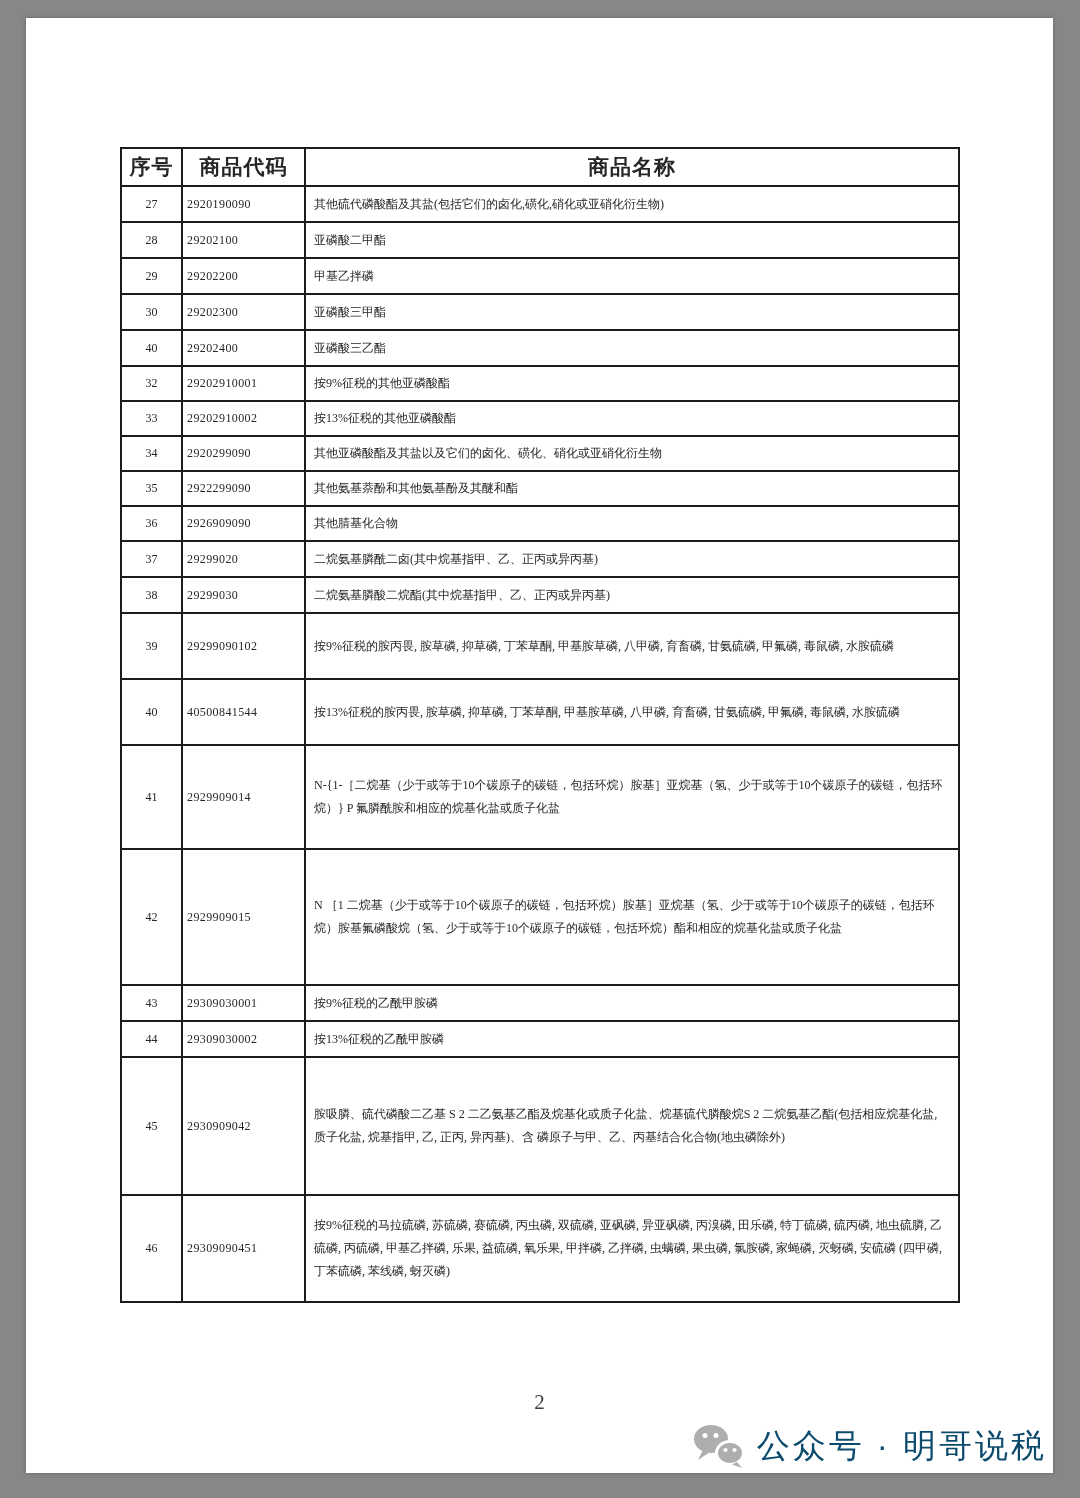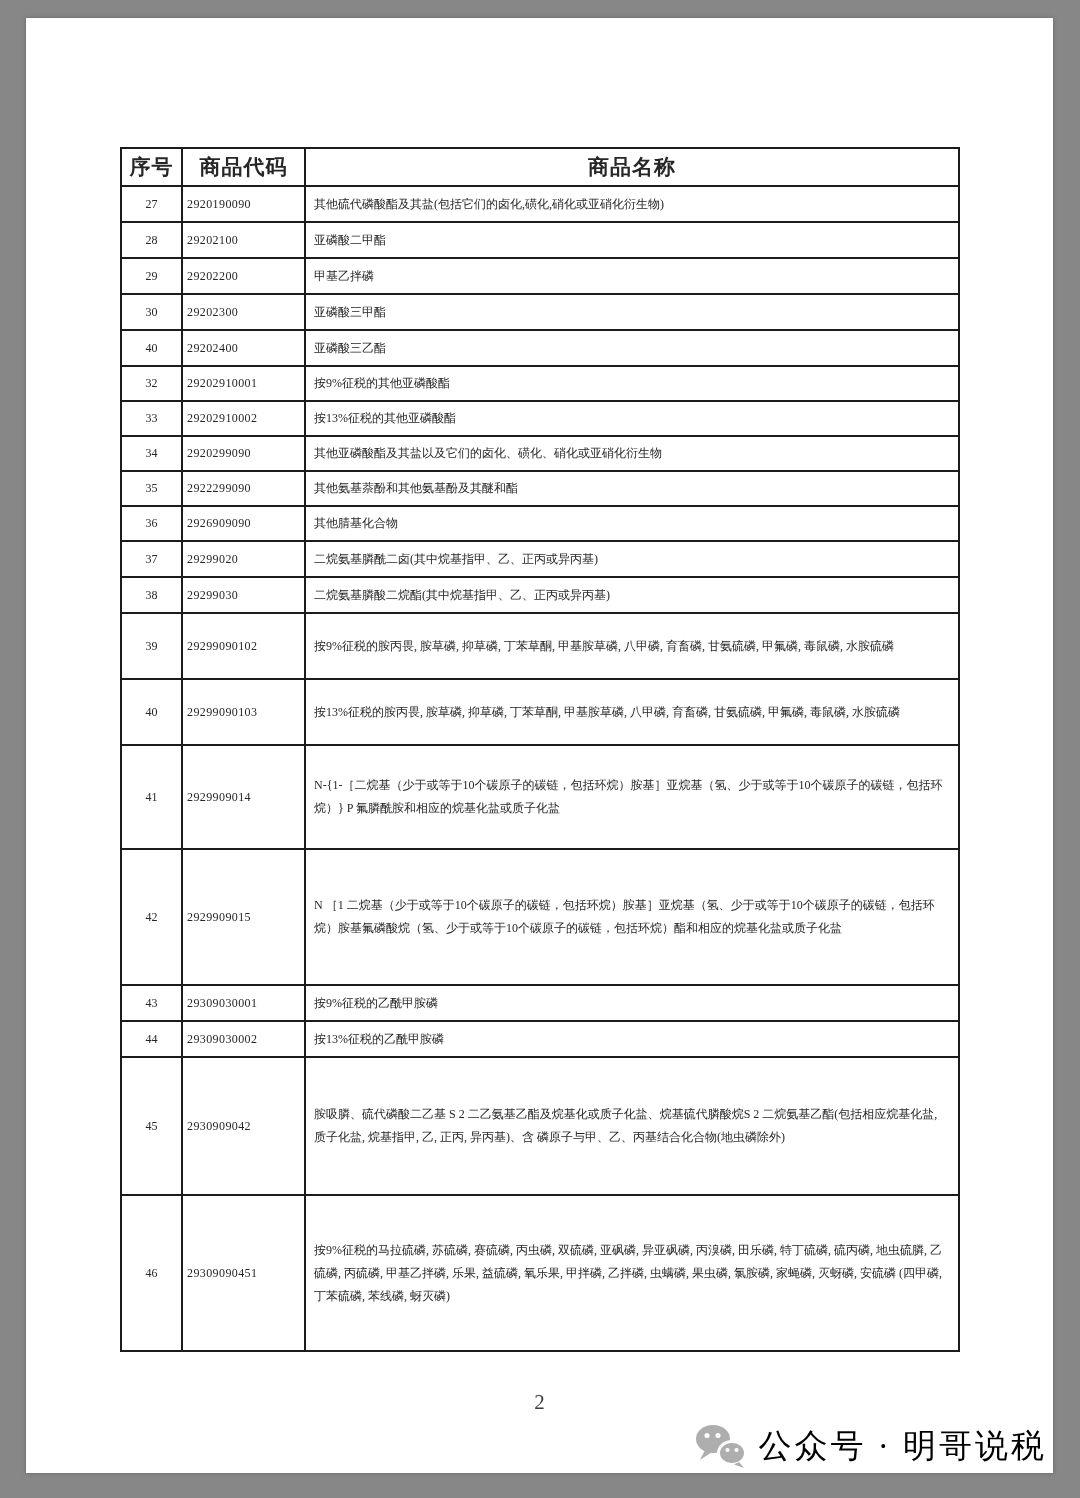--- a/index.html
+++ b/index.html
@@ -52,43 +52,43 @@
 
   
   tbody tr:nth-child(-n+5)  td { height: 36px; }
   tbody tr:nth-child(n+6):nth-child(-n+10) td { height: 35px; }
   tbody tr:nth-child(11) td, tbody tr:nth-child(12) td { height: 36px; }
   tbody tr:nth-child(13) td, tbody tr:nth-child(14) td { height: 66px; }
   tbody tr:nth-child(15) td { height: 104px; }
   tbody tr:nth-child(16) td { height: 136px; }
   tbody tr:nth-child(17) td, tbody tr:nth-child(18) td { height: 36px; }
   tbody tr:nth-child(19) td { height: 138px; }
-  tbody tr:nth-child(20) td { height: 156px; }
+  tbody tr:nth-child(20) td { height: 107px; }
 
   .page-number {
     position: absolute;
     left: 0; width: 100%;
     top: 1372px;
     text-align: center;
     font-size: 21px;
     color: #3d3d3d;
   }
   .watermark {
     position: absolute;
     right: 0; bottom: 0;
     height: 50px;
     background: #ffffff;
     display: flex;
     align-items: center;
     padding: 0 6px 2px 18px;
   }
   .watermark .wm-text {
-    font-family: Liberation Serif, serif;
+    font-family: Liberation Sans, sans-serif;
     font-size: 33px;
-    color: #000000;
+    color: #0c4a6e;
     letter-spacing: 3px;
     white-space: nowrap;
   }
   .watermark svg { margin-right: 10px; display: block; }
 </style>
 </head>
 <body>
 
 <div class="page">
 
@@ -179,21 +179,21 @@
   </tr>
 
   <tr>
     <td class="cell-no">39</td>
     <td class="cell-code">29299090102</td>
     <td class="cell-name">按9%征税的胺丙畏, 胺草磷, 抑草磷, 丁苯草酮, 甲基胺草磷, 八甲磷, 育畜磷, 甘氨硫磷, 甲氟磷, 毒鼠磷, 水胺硫磷</td>
   </tr>
 
   <tr>
     <td class="cell-no">40</td>
-    <td class="cell-code">29299090103</td>
+    <td class="cell-code">40500841544</td>
     <td class="cell-name">按13%征税的胺丙畏, 胺草磷, 抑草磷, 丁苯草酮, 甲基胺草磷, 八甲磷, 育畜磷, 甘氨硫磷, 甲氟磷, 毒鼠磷, 水胺硫磷</td>
   </tr>
 
   <tr>
     <td class="cell-no">41</td>
     <td class="cell-code">2929909014</td>
     <td class="cell-name">N-{1-［二烷基（少于或等于10个碳原子的碳链，包括环烷）胺基］亚烷基（氢、少于或等于10个碳原子的碳链，包括环烷）} P 氟膦酰胺和相应的烷基化盐或质子化盐</td>
   </tr>
 
   <tr>

